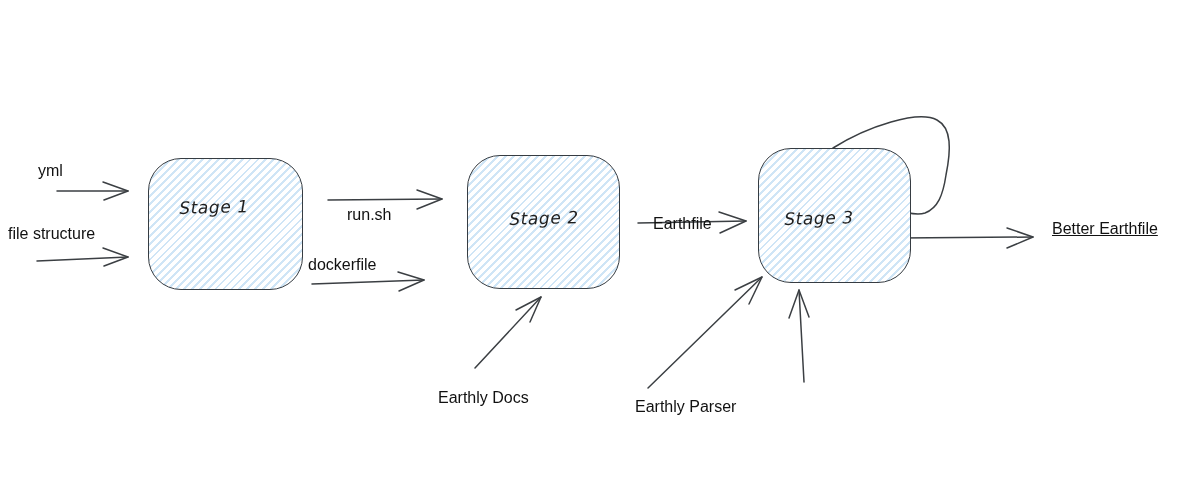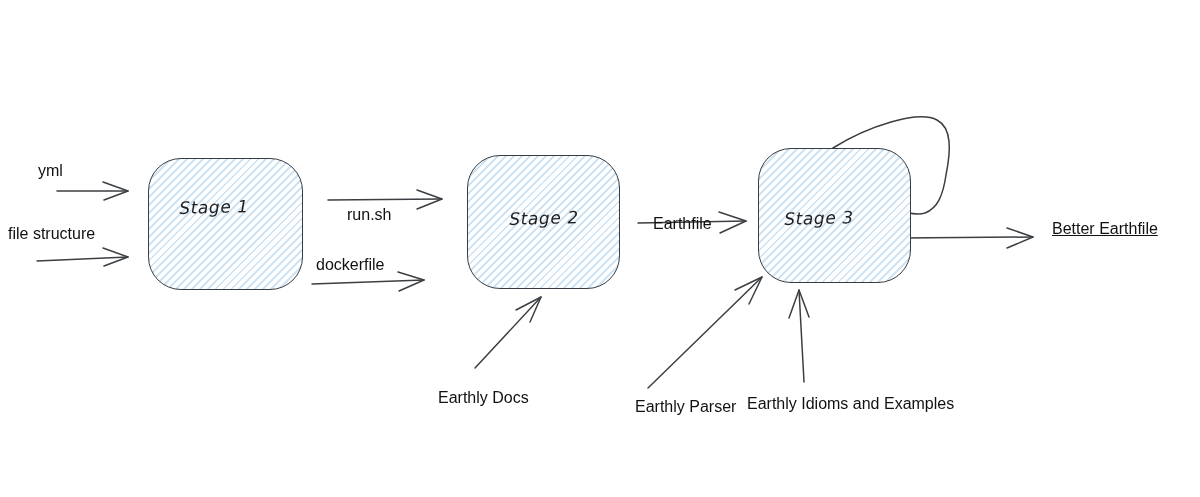--- a/index.html
+++ b/index.html
@@ -62,21 +62,21 @@
   .lbl {
     position: absolute;
     font-size: 16px;
     color: #111111;
     white-space: nowrap;
     line-height: 1.15;
   }
   .lbl-yml             { left: 38px;   top: 162px; }
   .lbl-file-structure  { left: 8px;   top: 225px; }
   .lbl-run-sh          { left: 347px;  top: 174px; margin-top: 32px; }
-  .lbl-dockerfile      { left: 316px;  top: 256px; text-align: center; }
+  .lbl-dockerfile      { left: 308px;  top: 256px; text-align: center; }
   .lbl-earthfile       { left: 653px;  top: 199px; margin-top: 16px; }
   .lbl-better-earthfile{ left: 1052px; top: 220px; text-decoration: underline; }
   .lbl-earthly-docs    { left: 438px;  top: 389px; text-align: center; }
   .lbl-earthly-parser  { left: 635px;  top: 398px; }
   .lbl-earthly-idioms  { left: 747px;  top: 395px; }
 </style>
 </head>
 <body>
 
 <div class="canvas">
@@ -133,15 +133,14 @@
   <div class="node-label nl-stage3">Stage 3</div>
 
   <div class="lbl lbl-yml">yml</div>
   <div class="lbl lbl-file-structure">file structure</div>
   <div class="lbl lbl-run-sh">run.sh</div>
   <div class="lbl lbl-dockerfile">dockerfile</div>
   <div class="lbl lbl-earthfile">Earthfile</div>
   <div class="lbl lbl-better-earthfile">Better Earthfile</div>
   <div class="lbl lbl-earthly-docs">Earthly Docs</div>
   <div class="lbl lbl-earthly-parser">Earthly Parser</div>
-  <div class="lbl lbl-earthly-idioms">Earthly Idioms and Examples</div>
 
 </div>
 
 </body></html>

